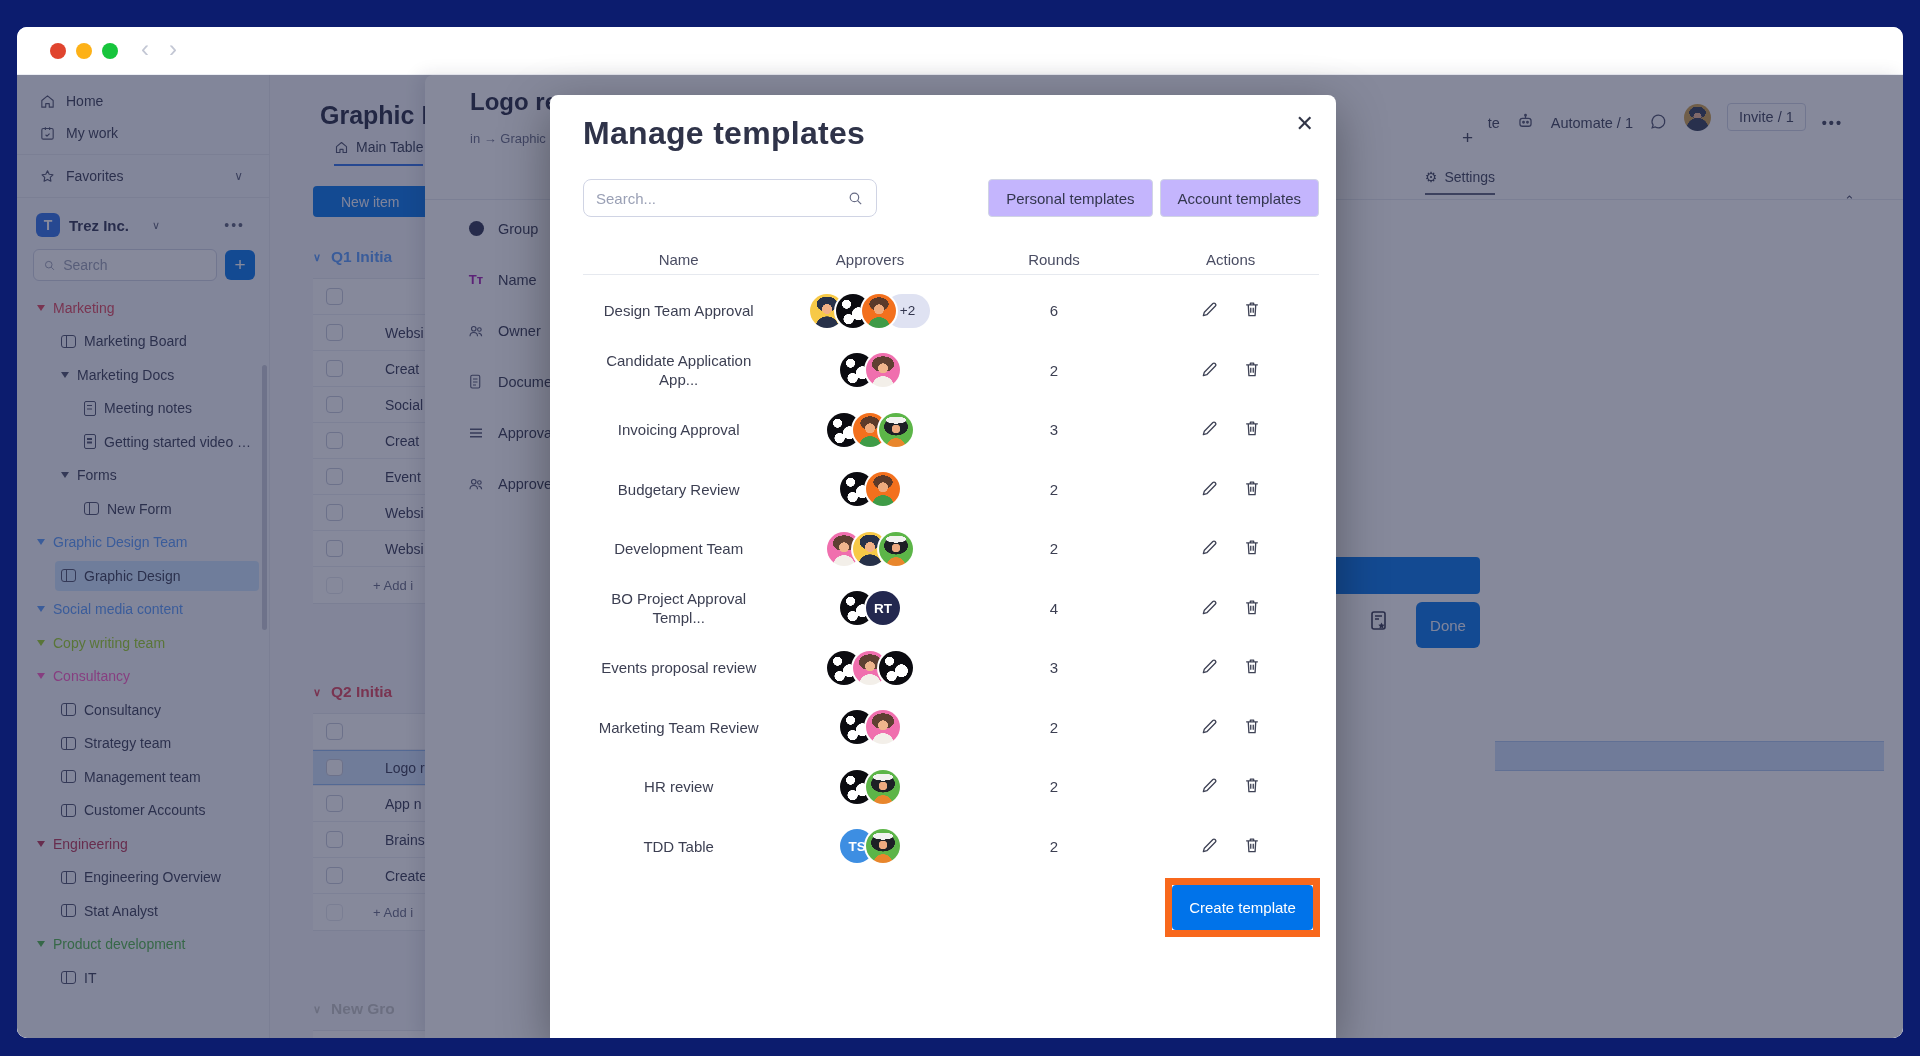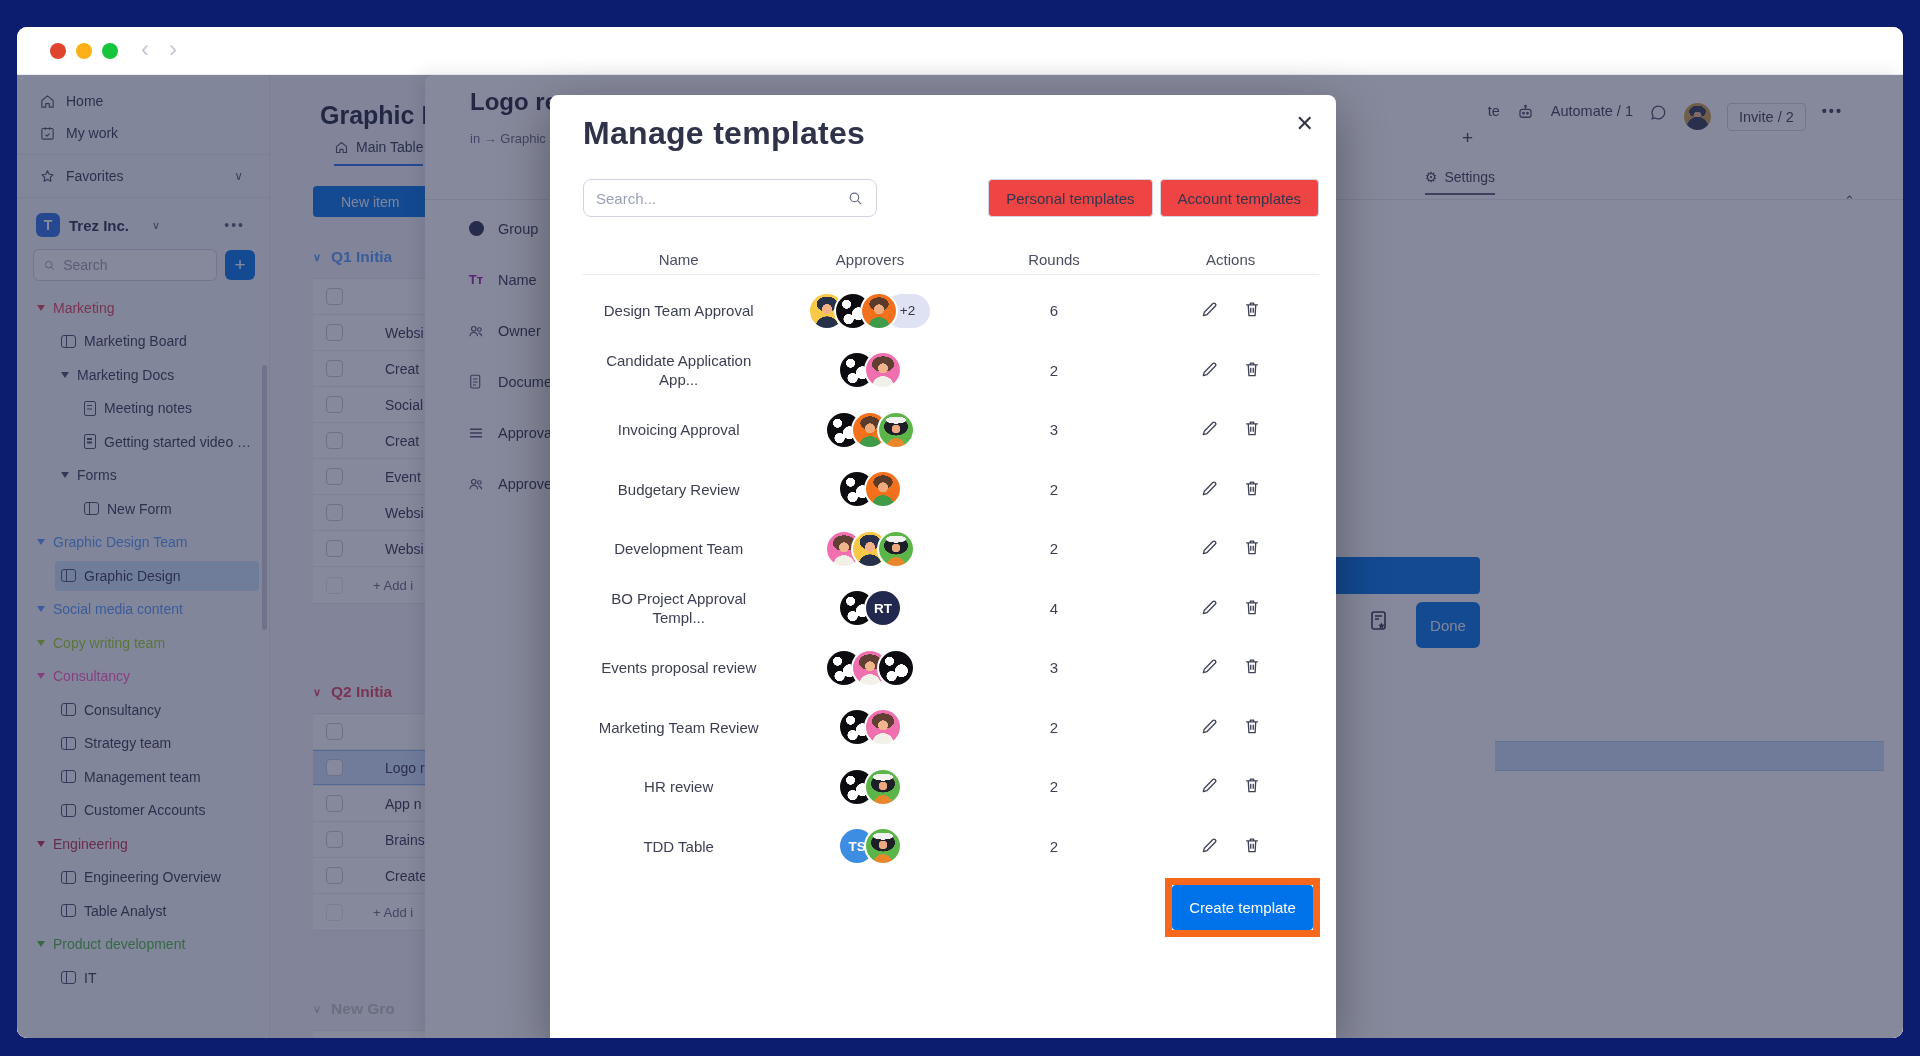--- a/index.html
+++ b/index.html
@@ -89,21 +89,21 @@
   .card { position:absolute; left:408px; top:0; right:0; bottom:0; background:#fff; z-index:3;
           border-radius:8px 0 0 0; box-shadow:-6px 0 18px rgba(29,33,57,.12); }
   .card-title { position:absolute; left:45px; top:13px; font-size:24px; font-weight:700; color:#23263f; white-space:nowrap; }
   .card-crumb { position:absolute; left:45px; top:56px; font-size:13px; color:#676b85; white-space:nowrap; }
   .fields { position:absolute; left:42px; top:128px; }
   .field { display:flex; align-items:center; gap:13px; height:51px; font-size:14.5px; color:#33364e; }
   .field .ficon { width:18px; height:18px; color:#50536e; display:flex; align-items:center; justify-content:center; }
   .field .ficon svg { width:18px; height:18px; }
   .f-circle { width:15px; height:15px; border-radius:50%; background:#2b2f4e; }
   .f-text { font-size:13px; font-weight:600; color:#a21caf; }
-  .card-topbar { position:absolute; right:60px; top:28px; display:flex; align-items:flex-start; gap:16px;
+  .card-topbar { position:absolute; right:60px; top:28px; display:flex; align-items:flex-end; gap:16px;
                  font-size:14.5px; color:#3c4058; }
   .card-topbar svg { width:19px; height:19px; color:#4b4f68; }
   .tb-avatar { width:27px; height:27px; border-radius:50%;
       background: radial-gradient(circle at 50% 92%, #2f3a52 0 38%, transparent 39%),
                   radial-gradient(circle at 50% 47%, #f0b692 0 20%, transparent 21%),
                   radial-gradient(ellipse 58% 42% at 50% 32%, #2f3a52 0 52%, transparent 53%),
                   #cfa14a; }
   .invite-btn { border:1px solid #d0d4e4; border-radius:4px; padding:5px 11px; color:#3c4058; }
   .tb-dots { letter-spacing:2px; font-weight:700; color:#3c4058; }
   .tab-add { position:absolute; right:430px; top:52px; font-size:19px; color:#3c4058; }
@@ -127,21 +127,21 @@
   .modal-title { position:absolute; left:33px; top:20px; font-size:32px; font-weight:600; color:#2f3349;
                  letter-spacing:.3px; }
   .modal-controls { position:absolute; left:33px; right:17px; top:84px; display:flex; align-items:flex-start; }
   .m-search { width:294px; height:38px; border:1px solid #d0d4e4; border-radius:8px; display:flex;
               align-items:center; padding:0 12px; gap:8px; }
   .m-search input { flex:1; border:none; outline:none; font-size:15px; color:#33364e;
                     font-family:"Liberation Sans",sans-serif; }
   .m-search input::placeholder { color:#9aa0b5; }
   .m-search svg { width:17px; height:17px; color:#676b85; }
   .m-btns { margin-left:auto; display:flex; gap:7px; }
-  .m-btn { height:38px; padding:0 17px; border:1px solid #d0d4e4; border-radius:4px; background:#ef4444;
+  .m-btn { height:38px; padding:0 17px; border:1px solid #d0d4e4; border-radius:4px; background:#c4b5fd;
            font-size:15px; color:#33364e; display:flex; align-items:center; }
   .m-table { position:absolute; left:33px; right:17px; top:150px; }
   .m-head { display:flex; height:30px; align-items:center; border-bottom:1px solid #e6e9ef;
             font-size:15px; color:#4a4d63; }
   .m-rows { margin-top:6px; }
   .m-row { display:flex; align-items:center; height:59.5px; font-size:15px; color:#3c3f52; }
   .c-name { width:26%; text-align:center; line-height:1.3; padding:0 6px; }
   .c-avs { width:26%; display:flex; justify-content:center; align-items:center; }
   .c-rounds { width:24%; text-align:center; }
   .c-actions { width:24%; display:flex; justify-content:center; gap:22px; color:#3e4255; }
@@ -307,21 +307,21 @@
           <div class="tree-row lvl0">
             <span class="tri" style="color: rgb(187, 51, 84);"></span>
             <span style="color: rgb(187, 51, 84);">Engineering</span>
           </div>
           <div class="tree-row lvl1">
             <span class="icn-board"></span>
             <span>Engineering Overview</span>
           </div>
           <div class="tree-row lvl1">
             <span class="icn-board"></span>
-            <span>Table Analyst</span>
+            <span>Stat Analyst</span>
           </div>
           <div class="tree-row lvl0">
             <span class="tri" style="color: rgb(79, 182, 71);"></span>
             <span style="color: rgb(79, 182, 71);">Product development</span>
           </div>
           <div class="tree-row lvl1">
             <span class="icn-board"></span>
             <span>IT</span>
           </div>
         </div>
@@ -495,21 +495,21 @@
             <path d="M12 8V5"></path>
             <circle cx="12" cy="4" r="1"></circle>
             <circle cx="9.5" cy="13" r="1"></circle>
             <circle cx="14.5" cy="13" r="1"></circle>
           </svg>
         <span>Automate / 1</span>
         <svg viewBox="0 0 24 24" fill="none" stroke="currentColor" stroke-width="1.6">
             <path d="M12 4a8 8 0 1 1-4.1 14.9L4 20l1.2-3.6A8 8 0 0 1 12 4z"></path>
           </svg>
         <span class="tb-avatar"></span>
-        <span class="invite-btn">Invite / 2</span>
+        <span class="invite-btn">Invite / 1</span>
         <span class="tb-dots">•••</span>
       </div>
       <div class="tab-add">+</div>
       <div class="settings-tab">
         <span>⚙</span>
         <span>Settings</span>
       </div>
       <div class="collapse-chev">⌃</div>
 
       <div class="wide-blue"></div>

